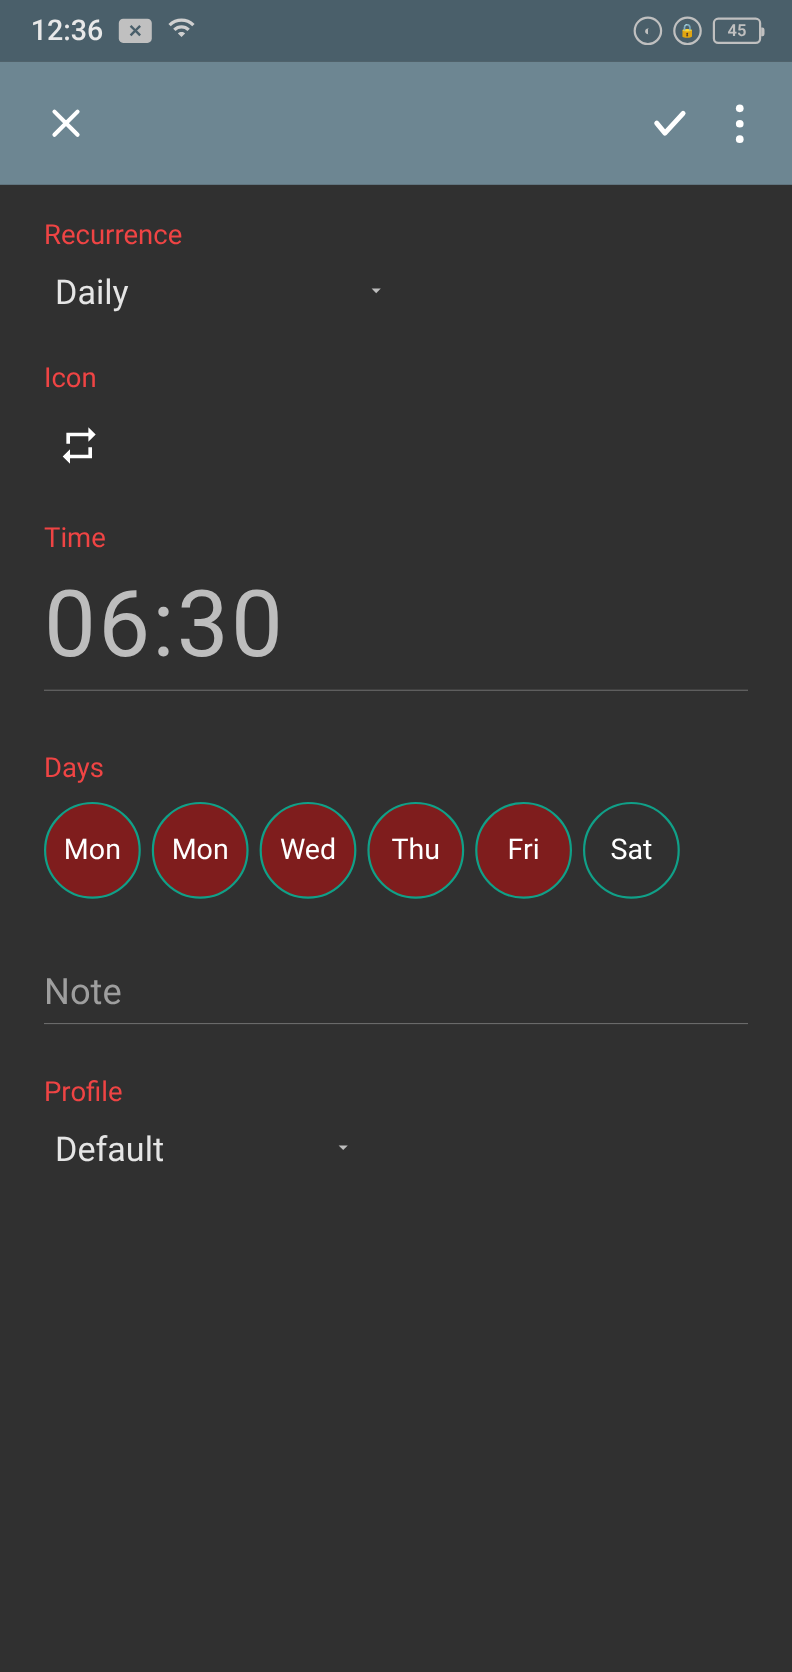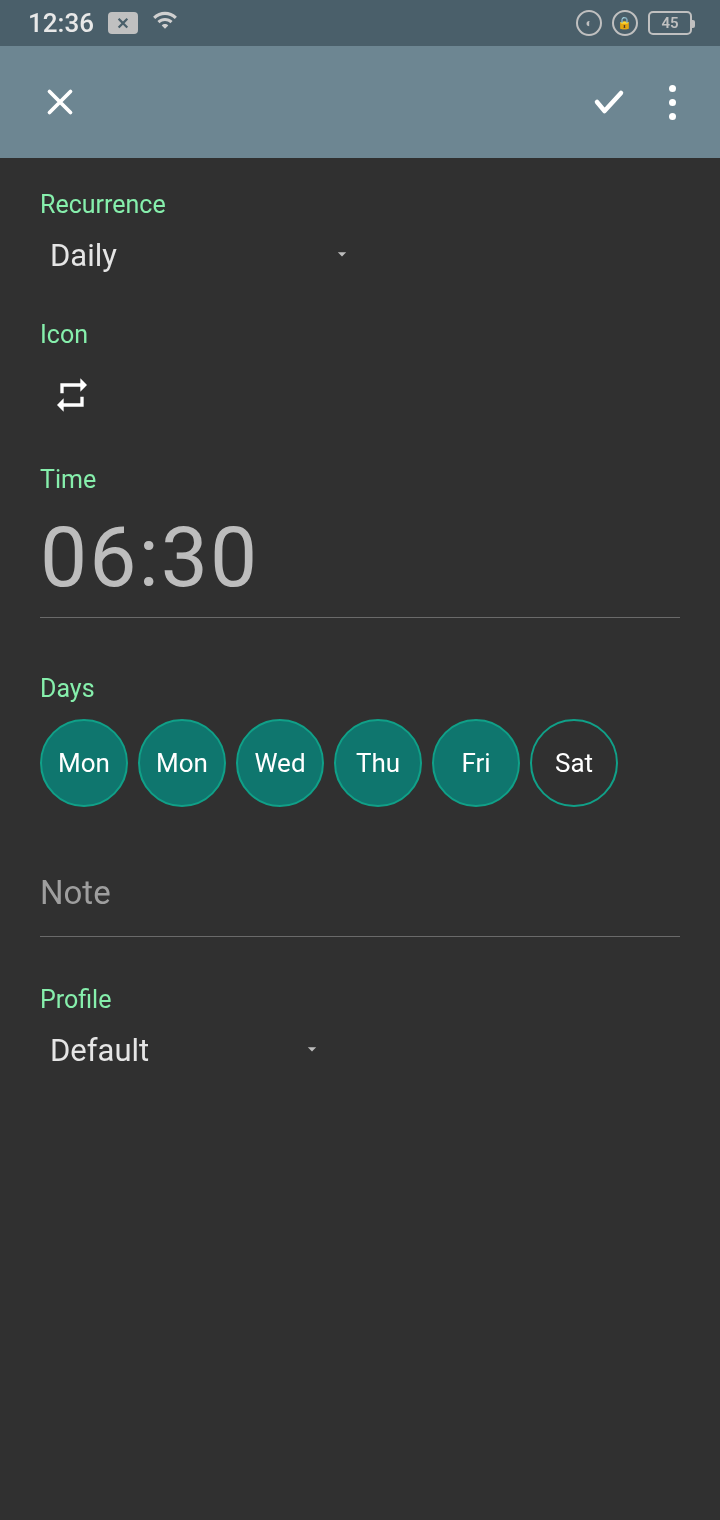--- a/index.html
+++ b/index.html
@@ -5,21 +5,21 @@
   * { margin: 0; padding: 0; box-sizing: border-box; }
   body {
     width: 720px;
     height: 1520px;
     background: #303030;
     font-family: -apple-system, BlinkMacSystemFont, 'Segoe UI', Roboto, sans-serif;
     overflow: hidden;
     color: #e0e0e0;
   }
   .status-bar {
-    height: 46px;
+    height: 56px;
     background: #4a5f6a;
     display: flex;
     align-items: center;
     justify-content: space-between;
     padding: 0 28px;
     color: #e8e8e8;
     font-size: 26px;
     font-weight: 500;
   }
   .status-left { display: flex; align-items: center; gap: 14px; }
@@ -50,21 +50,21 @@
     background: #6d8692;
     display: flex;
     align-items: center;
     padding: 0 36px 0 36px;
   }
   .app-bar-spacer { flex: 1; }
   .icon-btn { width: 48px; height: 48px; display: flex; align-items: center; justify-content: center; cursor: pointer; }
   .icon-btn svg { width: 36px; height: 36px; fill: #ffffff; stroke: #ffffff; }
   .content { padding: 32px 40px; }
   .section-label {
-    color: #86efac;
+    color: #ef4444;
     font-size: 25px;
     margin-bottom: 14px;
   }
   .section { margin-bottom: 42px; }
   .dropdown {
     display: flex; align-items: center; justify-content: space-between;
     width: 320px; cursor: pointer; padding: 4px 8px 4px 10px;
   }
   .dropdown-value {
     color: #e5e5e5;
@@ -90,24 +90,24 @@
   }
   .days-row { display: flex; gap: 10px; margin-top: 16px; }
   .day-chip {
     width: 88px; height: 88px;
     border-radius: 50%;
     display: flex; align-items: center; justify-content: center;
     font-size: 26px; color: #ffffff;
     cursor: pointer;
     border: 2px solid #10a088;
   }
-  .day-chip.selected { background: #0f766e; }
+  .day-chip.selected { background: #7f1d1d; }
   .note-row {
     border-bottom: 1.5px solid #6a6a6a;
-    padding-bottom: 24px;
+    padding-bottom: 8px;
   }
   .note-placeholder { color: #9e9e9e; font-size: 33px; }
   .more-dots { display: flex; flex-direction: column; gap: 7px; margin-left: 28px; cursor: pointer; padding: 8px; }
   .more-dots span { width: 7px; height: 7px; background: #ffffff; border-radius: 50%; display: block; }
 </style>
 </head>
 <body>
 
 <div class="status-bar">
   <div class="status-left">

